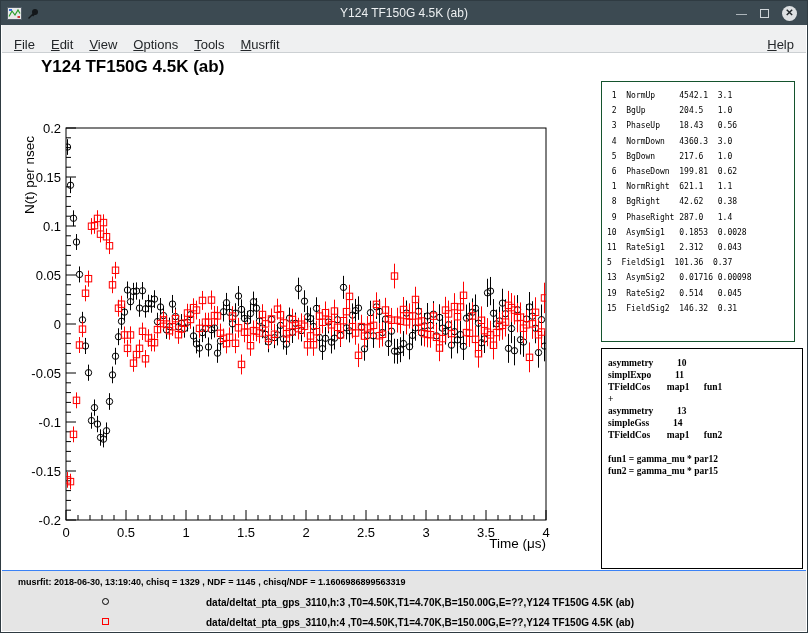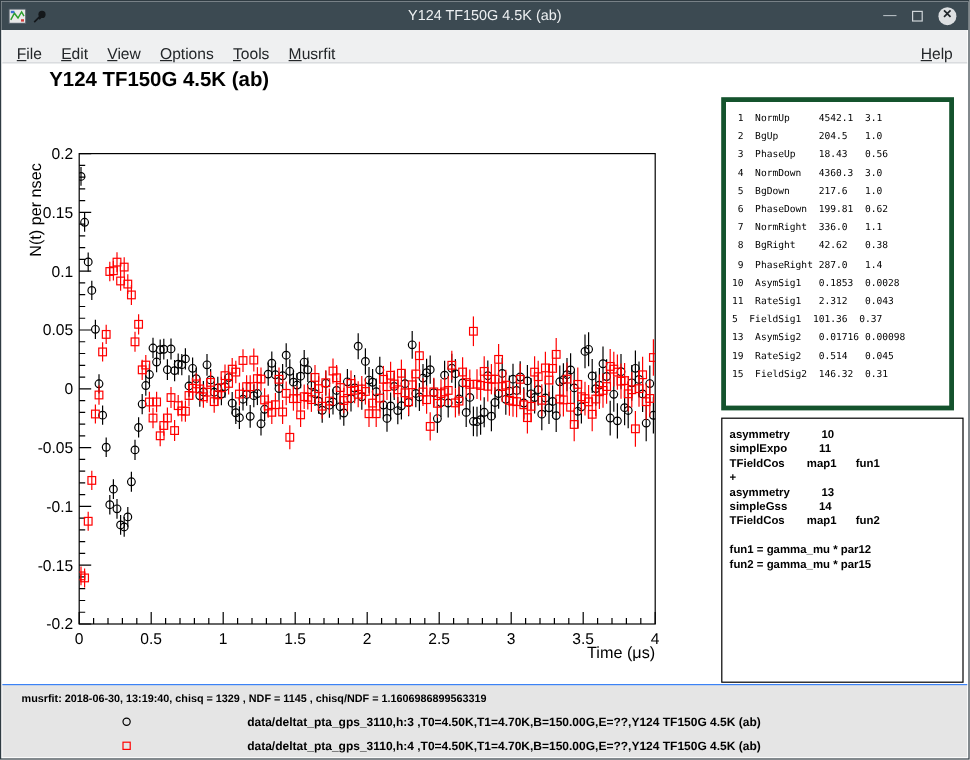--- a/index.html
+++ b/index.html
@@ -15,25 +15,25 @@
   .wc-close{width:15px;height:15px;border-radius:50%;background:#dde0e2;color:#20262a;font-size:10px;font-weight:bold;display:flex;align-items:center;justify-content:center;line-height:1}
   
   .menubar{position:absolute;top:24px;left:1px;right:1px;height:28px;background:#eff0f1;border-bottom:1px solid #ccd0d3;display:flex;align-items:flex-end;padding:0 4px;font-size:13px;color:#232629}
   .menu-item{padding:0 8px;cursor:default}
   .menu-right{margin-left:auto}
   
   .content{position:absolute;top:52px;left:1px;right:1px;bottom:1px;background:#fff}
   .pad-title{position:absolute;left:39px;top:4px;font-size:17px;font-weight:bold;color:#000}
   #plot{position:absolute;left:17px;top:33px}
   #plot text{font-family:"Liberation Sans",sans-serif}
-  .param-box{position:absolute;left:599px;top:28px;width:194px;height:261px;border:4px solid #14532d;padding:6px 0 0 5px;
+  .param-box{position:absolute;left:599px;top:28px;width:194px;height:261px;border:1px solid #14532d;padding:6px 0 0 5px;
              font-family:"DejaVu Sans Mono",monospace;font-size:8px;line-height:15.2px;color:#000;overflow:hidden}
   .prow{white-space:pre}
   .theory-box{position:absolute;left:599px;top:295px;width:202px;height:221px;border:1px solid #000;padding:8px 0 0 6px;overflow:hidden}
-  .theory-box pre{font-family:Liberation Sans, sans-serif;font-size:9.5px;font-weight:bold;line-height:12px;color:#000;white-space:pre}
+  .theory-box pre{font-family:Liberation Serif, serif;font-size:9.5px;font-weight:bold;line-height:12px;color:#000;white-space:pre}
   .footer{position:absolute;left:0;top:517px;right:0;bottom:0;border-top:1px solid #3b82f6;background:#e5e5e5}
   .fit-info{position:absolute;left:16px;top:6px;font-size:9px;font-weight:bold;color:#000}
   .legend{position:absolute;left:0;top:21px;right:0}
   .legend-row{position:relative;height:20px}
   .legend-marker{position:absolute;left:100px;top:6px;width:7px;height:7px;border:1px solid #000;background:transparent}
   .legend-marker.circle{border-radius:50%}
   .legend-label{position:absolute;left:204px;top:5px;font-size:10px;font-weight:bold;color:#000;white-space:nowrap}
 </style>
 </head>
 <body>
@@ -841,21 +841,21 @@
       </svg>
 
     <div class="param-box">
       <div>
           <div class="prow"> 1  NormUp     4542.1  3.1</div>
           <div class="prow"> 2  BgUp       204.5   1.0</div>
           <div class="prow"> 3  PhaseUp    18.43   0.56</div>
           <div class="prow"> 4  NormDown   4360.3  3.0</div>
           <div class="prow"> 5  BgDown     217.6   1.0</div>
           <div class="prow"> 6  PhaseDown  199.81  0.62</div>
-          <div class="prow"> 7  NormRight  336.0   1.1</div>
+          <div class="prow"> 1  NormRight  621.1   1.1</div>
           <div class="prow"> 8  BgRight    42.62   0.38</div>
           <div class="prow"> 9  PhaseRight 287.0   1.4</div>
           <div class="prow">10  AsymSig1   0.1853  0.0028</div>
           <div class="prow">11  RateSig1   2.312   0.043</div>
           <div class="prow">5  FieldSig1  101.36  0.37</div>
           <div class="prow">13  AsymSig2   0.01716 0.00098</div>
           <div class="prow">19  RateSig2   0.514   0.045</div>
           <div class="prow">15  FieldSig2  146.32  0.31</div>
         </div>
     </div>

